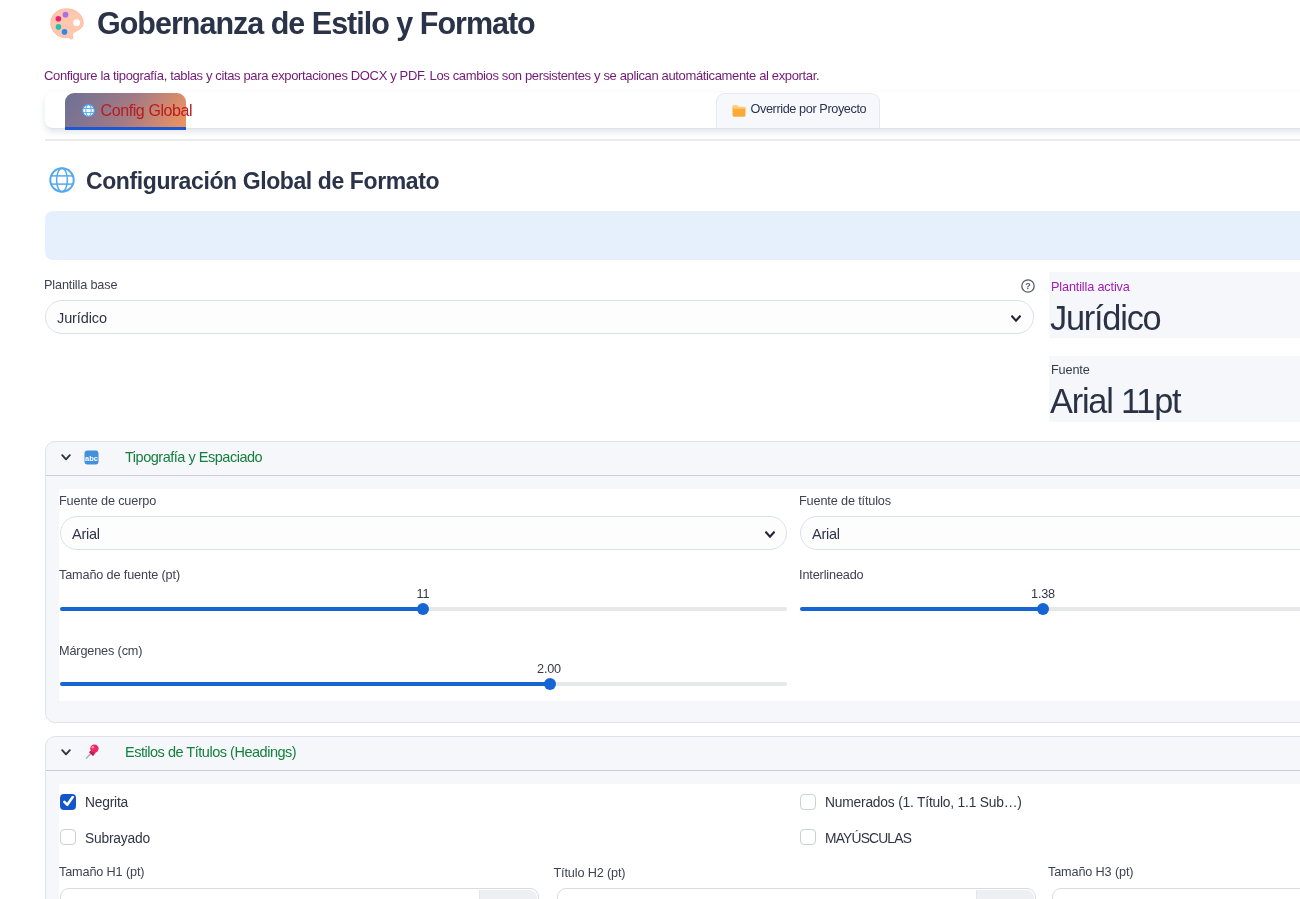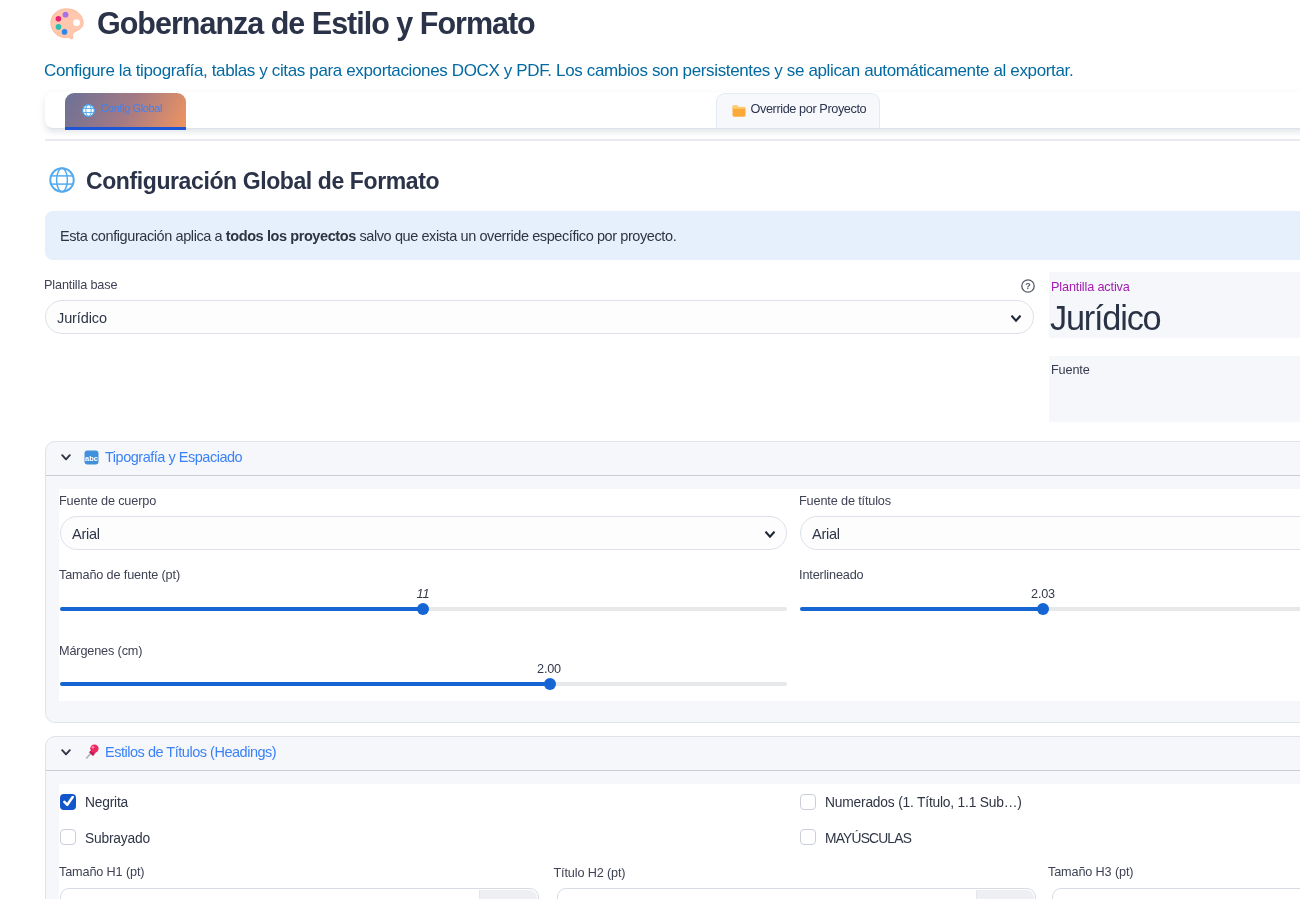--- a/index.html
+++ b/index.html
@@ -16,88 +16,88 @@
 .sliderval { position:absolute; font-size:12.7px; color:#33394a; letter-spacing:-0.2px; transform:translateX(-50%); }
 .cb { position:absolute; width:16px; height:16px; border-radius:4px; }
 .cb.off { background:#fff; border:1px solid #cbcfd8; }
 .cb.on  { background:#1356cb; }
 .cblabel { position:absolute; font-size:13.8px; color:#2f3545; letter-spacing:-0.2px; }
 .numin { position:absolute; background:#fff; border:1px solid #d7dbe4; border-radius:9px; height:40px; }
 .step { position:absolute; top:1px; bottom:1px; width:58px; background:#edeff2; border-left:1px solid #e3e6ec; border-radius:0 8px 8px 0; }
 .exp { position:absolute; background:#f6f7fa; border:1px solid #dfe3ea; border-radius:10px; }
 .panel { position:absolute; background:#ffffff; }
 .exphead { position:absolute; left:0; right:0; top:0; height:34px; border-bottom:1px solid #c9ced6; }
-.exptitle { position:absolute; font-size:14.5px; color:#3b82f6; letter-spacing:-0.48px; top:9px; }
+.exptitle { position:absolute; font-size:14.5px; color:#15803d; letter-spacing:-0.48px; top:9px;margin-left:20px; }
 .chev { position:absolute; }
 </style>
 </head>
 <body>
 <div id="app">
 
   <svg class="abs" id="palette" style="left:50px; top:8px;" width="34" height="32" viewBox="0 0 34 32">
     <path fill="#ffc7ae" stroke="#fbb295" stroke-width="0.8" d="M16.5 0.8 C7.3 0.8 0.7 7.2 0.8 15 C0.9 22.6 7.0 29.4 15.0 29.6 C16.8 29.64 18.3 29.2 19.6 29.9 C20.3 30.4 20.6 30.9 21.4 30.9 C22.5 30.9 23.1 30.1 22.9 29.0 C22.7 27.9 22.2 27.2 22.6 26.0 C23.0 24.9 24.2 24.1 26.0 23.2 C28.8 21.8 33.3 20.0 33.2 14.6 C33.0 6.8 25.7 0.8 16.5 0.8 Z"></path>
     <circle cx="26.6" cy="14.7" r="3.4" fill="#ffffff"></circle>
     <circle cx="8.4" cy="10.8" r="2.8" fill="#eb1f78"></circle>
     <circle cx="15.5" cy="6.7" r="2.9" fill="#a76fe8"></circle>
     <circle cx="8.5" cy="18.9" r="2.8" fill="#28bfae"></circle>
     <circle cx="14.5" cy="23.9" r="2.8" fill="#2f87ea"></circle>
   </svg>
   <div class="abs" style="left:97px; top:6px; font-size:30.5px; font-weight:bold; color:#2b3349; letter-spacing:-1.0px;">Gobernanza de Estilo y Formato</div>
 
-  <div class="abs" style="left:44px; top:61px; font-size:17px; color:#0369a1; letter-spacing:-0.36px;">Configure la tipografía, tablas y citas para exportaciones DOCX y PDF. Los cambios son persistentes y se aplican automáticamente al exportar.</div>
+  <div class="abs" style="left:44px; top:68px; font-size:13px; color:#701a75; letter-spacing:-0.36px;">Configure la tipografía, tablas y citas para exportaciones DOCX y PDF. Los cambios son persistentes y se aplican automáticamente al exportar.</div>
 
   <div class="abs" style="left:45px; top:92px; width:1501px; height:37px; background:#fff; border-radius:8px; border-bottom:1px solid #dde3ec; box-shadow:0 3px 6px rgba(120,130,150,0.22);"></div>
 
   <div class="abs" style="left:65px; top:93px; width:121px; height:34px; border-radius:9px 9px 0 0; background:linear-gradient(118deg,#6b7097 0%,#a47a84 52%,#f0945f 100%);"></div>
   <div class="abs" style="left:65px; top:127px; width:121px; height:3px; background:#1d55d4;"></div>
   <svg class="abs" style="left:81.5px; top:103.5px;" width="13" height="13" viewBox="0 0 13 13">
     <circle cx="6.5" cy="6.5" r="5.9" fill="#ffffff" stroke="#45a2ec" stroke-width="1.2"></circle>
     <ellipse cx="6.5" cy="6.5" rx="2.7" ry="5.9" fill="none" stroke="#45a2ec" stroke-width="0.9"></ellipse>
     <line x1="0.9" y1="4.4" x2="12.1" y2="4.4" stroke="#45a2ec" stroke-width="0.9"></line>
     <line x1="0.9" y1="8.6" x2="12.1" y2="8.6" stroke="#45a2ec" stroke-width="0.9"></line>
   </svg>
-  <div class="abs" style="left:100.5px; top:102.3px; font-size:11px; color:#3b82f6; letter-spacing:-0.4px;">Config Global</div>
+  <div class="abs" style="left:100.5px; top:102.3px; font-size:16px; color:#b91c1c; letter-spacing:-0.4px;">Config Global</div>
 
   <div class="abs" style="left:716px; top:93px; width:164px; height:35px; border-radius:9px 9px 0 0; background:#f6f8fc; border:1px solid #e4e9f2; border-bottom:none;"></div>
   <svg class="abs" style="left:732px; top:105px;" width="14" height="12" viewBox="0 0 14 12">
     <path fill="#fba939" d="M0.5 2 a1.4 1.4 0 0 1 1.4 -1.4 h3.4 l1.5 1.7 h5.3 a1.4 1.4 0 0 1 1.4 1.4 v6.6 a1.4 1.4 0 0 1 -1.4 1.4 h-10.2 a1.4 1.4 0 0 1 -1.4 -1.4 Z"></path>
     <path fill="#ffcd73" d="M0.5 3.8 h13 v-0.6 a1.4 1.4 0 0 0 -1.4 -1.4 h-5.6 l-1.4 -1.2 h-3.2 a1.4 1.4 0 0 0 -1.4 1.4 Z"></path>
   </svg>
   <div class="abs" style="left:750.5px; top:102.3px; font-size:12.7px; color:#2c3550; letter-spacing:-0.4px;">Override por Proyecto</div>
 
   <div class="abs" style="left:45px; top:139px; width:1501px; height:2px; background:#e9eaed;"></div>
 
   <svg class="abs" style="left:49px; top:167px;" width="26" height="26" viewBox="0 0 26 26">
     <circle cx="13" cy="13" r="11.7" fill="#fff" stroke="#54a9ee" stroke-width="2"></circle>
     <ellipse cx="13" cy="13" rx="5.4" ry="11.7" fill="none" stroke="#54a9ee" stroke-width="1.5"></ellipse>
     <line x1="1.8" y1="8.9" x2="24.2" y2="8.9" stroke="#54a9ee" stroke-width="1.5"></line>
     <line x1="1.8" y1="17.1" x2="24.2" y2="17.1" stroke="#54a9ee" stroke-width="1.5"></line>
   </svg>
   <div class="abs" style="left:86px; top:168px; font-size:23px; font-weight:bold; color:#2b3349; letter-spacing:-0.4px;">Configuración Global de Formato</div>
 
   <div class="abs" style="left:45px; top:211px; width:1501px; height:49px; background:#e6f0fc; border-radius:8px;"></div>
-  <div class="abs" style="left:60px; top:228px; font-size:14.5px; color:#2e3440; letter-spacing:-0.41px;">Esta configuración aplica a <b>todos los proyectos</b> salvo que exista un override específico por proyecto.</div>
 
   <div class="abs lbl" style="left:44px; top:278px;">Plantilla base</div>
   <svg class="abs" style="left:1021px; top:279px;" width="14" height="14" viewBox="0 0 14 14">
     <circle cx="7" cy="7" r="6.2" fill="none" stroke="#555b66" stroke-width="1.3"></circle>
     <text x="7" y="10.2" font-size="9" font-weight="bold" fill="#555b66" text-anchor="middle" font-family="Liberation Sans, sans-serif">?</text>
   </svg>
   <div class="abs selbox" style="left:45px; top:300px; width:989px;"></div>
   <div class="abs seltext" style="left:57px; top:310px; letter-spacing:-0.1px;">Jurídico</div>
   <svg class="abs chev" style="left:1011px; top:314.5px;" width="10" height="8" viewBox="0 0 10 8">
     <path d="M1.2 1.4 L5 5.6 L8.8 1.4" fill="none" stroke="#1f2637" stroke-width="2.1" stroke-linecap="square"></path>
   </svg>
 
   <div class="abs" style="left:1049px; top:272px; width:497px; height:66px; background:#f6f7fb;"></div>
   <div class="abs" style="left:1051px; top:280px; font-size:12.7px; color:#a21caf; letter-spacing:-0.15px;">Plantilla activa</div>
   <div class="abs" style="left:1050px; top:299px; font-size:34.3px; color:#2a3246; letter-spacing:-1.2px;">Jurídico</div>
 
   <div class="abs" style="left:1049px; top:356px; width:497px; height:66px; background:#f6f7fb;"></div>
   <div class="abs" style="left:1051px; top:363px; font-size:12.7px; color:#333a4a; letter-spacing:-0.15px;">Fuente</div>
+  <div class="abs" style="left:1050px; top:382px; font-size:34.3px; color:#2a3246; letter-spacing:-1.2px;">Arial 11pt</div>
 
   <div class="exp" style="left:45px; top:441px; width:1501px; height:282px;">
     <div class="exphead"></div>
     <div class="panel" style="left:13px; top:47px; width:1473px; height:212px;"></div>
   </div>
   <svg class="abs" style="left:60.7px; top:453.8px;" width="10" height="7" viewBox="0 0 10 7">
     <path d="M1.2 1.2 L5 5.3 L8.8 1.2" fill="none" stroke="#2e3444" stroke-width="1.9" stroke-linecap="round" stroke-linejoin="round"></path>
   </svg>
   <svg class="abs" style="left:84px; top:450px;" width="15" height="15" viewBox="0 0 15 15">
     <rect x="0.5" y="0.5" width="14" height="14" rx="3" fill="#4090dc"></rect>
@@ -109,27 +109,27 @@
   <div class="abs selbox" style="left:60px; top:516px; width:727px;"></div>
   <div class="abs seltext" style="left:72px; top:525.5px;">Arial</div>
   <svg class="abs chev" style="left:765px; top:530.5px;" width="10" height="8" viewBox="0 0 10 8">
     <path d="M1.2 1.4 L5 5.6 L8.8 1.4" fill="none" stroke="#1f2637" stroke-width="2.1" stroke-linecap="square"></path>
   </svg>
   <div class="abs lbl" style="left:799px; top:494px;">Fuente de títulos</div>
   <div class="abs selbox" style="left:800px; top:516px; width:727px;"></div>
   <div class="abs seltext" style="left:812px; top:525.5px;">Arial</div>
 
   <div class="abs lbl" style="left:59px; top:568px;">Tamaño de fuente (pt)</div>
-  <div class="sliderval" style="left:423px; top:587px;font-style:italic;">11</div>
+  <div class="sliderval" style="left:423px; top:587px;">11</div>
   <div class="track" style="left:60px; top:607px; width:727px;"></div>
   <div class="fill" style="left:60px; top:607px; width:363px;"></div>
   <div class="thumb" style="left:417px; top:603px;"></div>
 
   <div class="abs lbl" style="left:799px; top:568px;">Interlineado</div>
-  <div class="sliderval" style="left:1043px; top:587px;">2.03</div>
+  <div class="sliderval" style="left:1043px; top:587px;">1.38</div>
   <div class="track" style="left:800px; top:607px; width:727px;"></div>
   <div class="fill" style="left:800px; top:607px; width:243px;"></div>
   <div class="thumb" style="left:1037px; top:603px;"></div>
 
   <div class="abs lbl" style="left:59px; top:644px;">Márgenes (cm)</div>
   <div class="sliderval" style="left:549px; top:662px;">2.00</div>
   <div class="track" style="left:60px; top:682px; width:727px;"></div>
   <div class="fill" style="left:60px; top:682px; width:490px;"></div>
   <div class="thumb" style="left:544px; top:678px;"></div>
 

